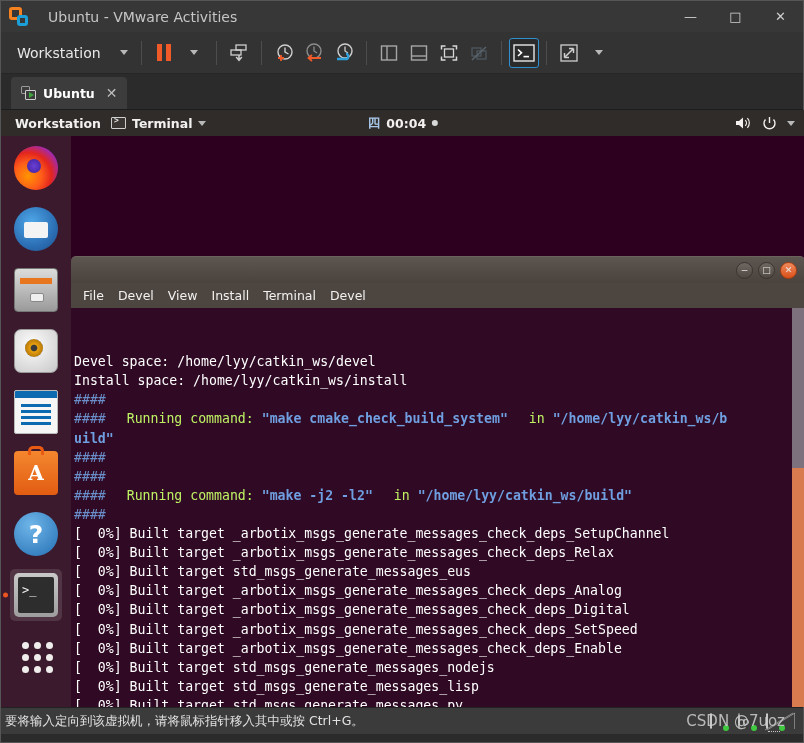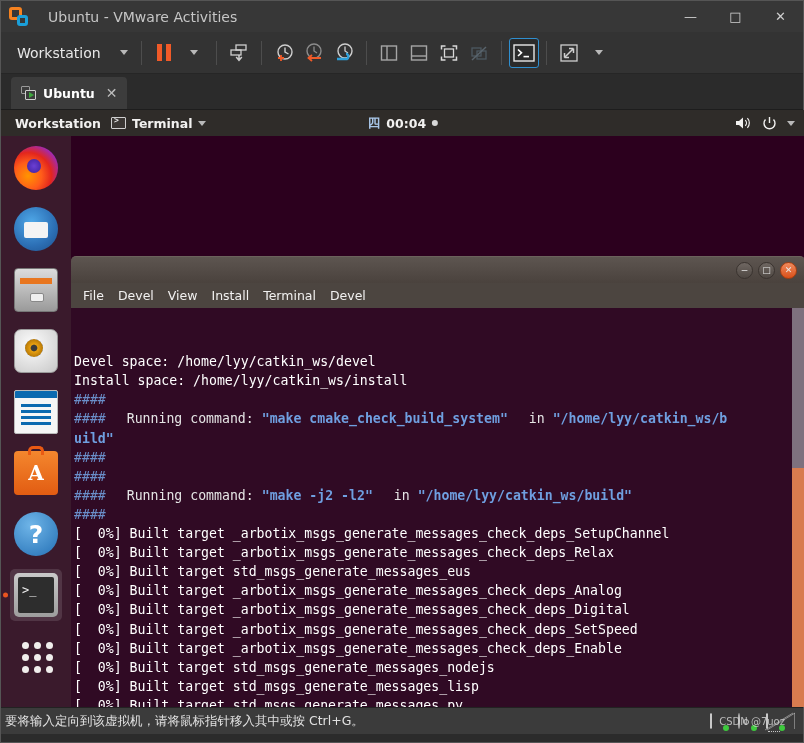--- a/index.html
+++ b/index.html
@@ -161,21 +161,21 @@
                padding-left:12px; gap:14px; font-size:12.5px; color:#f2f1f0; }
   .term-body { height:519px; background:#300a24; position:relative;
                overflow:hidden;
                font-family:"DejaVu Sans Mono","Liberation Mono",monospace;
                font-size:13.2px; line-height:19.1px; padding:6px 0 0 3px;
                white-space:pre; }
   .term-body .row { height:19.1px; }
   .c-white { color:#ffffff; }
   .c-blue  { color:#6a8ec9; }
   .c-bblue { color:#6f9fe0; font-weight:bold; }
-  .c-lblue { color:#e5e5e5;padding-left:13px; }
+  .c-lblue { color:#bef264;padding-left:13px; }
   .scroll-track { position:absolute; right:0; top:0; width:13px; height:519px;
                   background:#300a24; }
   .scroll-top { position:absolute; right:0; top:0; width:13px; height:160px;
                 background:#7e717e; }
   .scroll-thumb { position:absolute; right:0; top:160px; width:13px; height:359px;
                   background:#d87b4f; }
 
   
   .statusbar { height:27px; background:#3b3b3b; display:flex; align-items:center;
                padding:0 6px 0 4px; position:relative;
@@ -191,21 +191,21 @@
          transform:skewX(-12deg); }
   .cdr { width:14px;height:14px;border:1.5px solid #c8c8c8;border-radius:50%; }
   .cdr::after { content:""; position:absolute; left:5px; top:5px; width:4px;
                 height:4px; border-radius:50%; border:1.5px solid #c8c8c8; }
   .net { width:14px;height:11px;border:1.5px solid #c8c8c8;border-radius:1px;
          position:relative; }
   .net::after { content:""; position:absolute; left:1px; bottom:-4px; width:12px;
                 height:3px; border-bottom:1.5px dotted #c8c8c8; }
   .divider-v { width:1px;height:16px;background:#7e7e7e; }
   .watermark { position:absolute; right:18px; top:50%; transform:translateY(-50%);
-               font-size:10px; color:#cfcfcf; opacity:.85; letter-spacing:0px;
+               font-size:15px; color:#cfcfcf; opacity:.85; letter-spacing:0px;
                pointer-events:none; }
   .wm-slash { position:absolute; right:6px; top:3px; width:34px; height:21px;
               pointer-events:none; opacity:.55; }
 </style>
 </head>
 <body>
 
 <div id="app">
 
   <div class="vm-titlebar">

